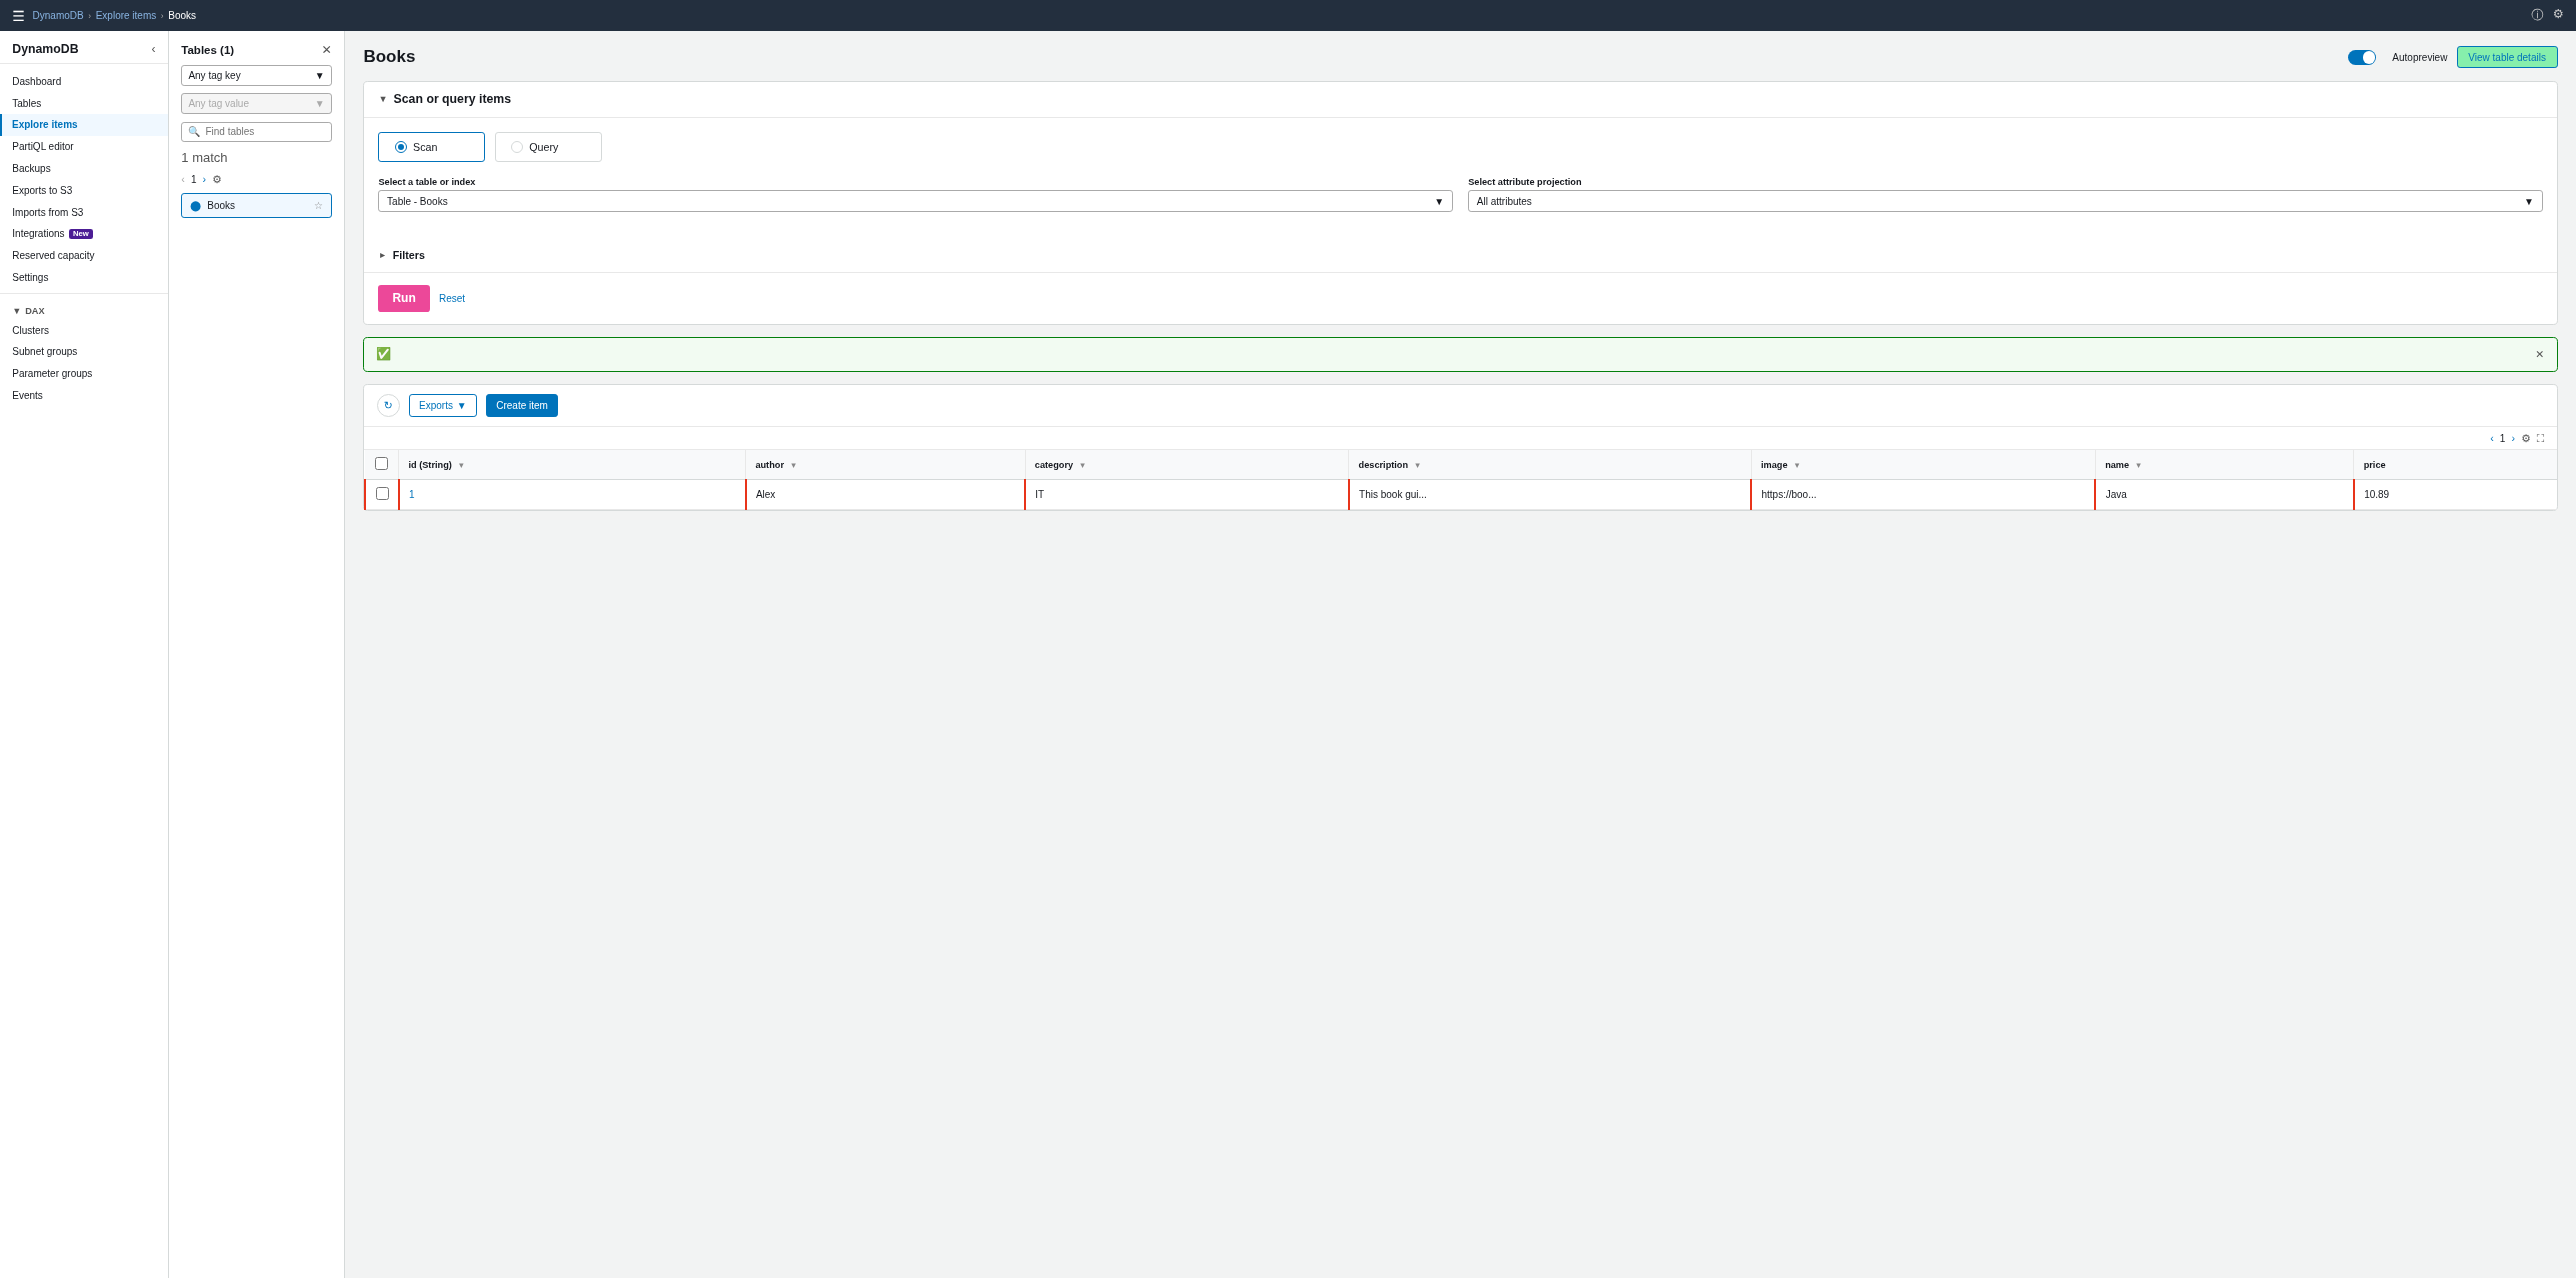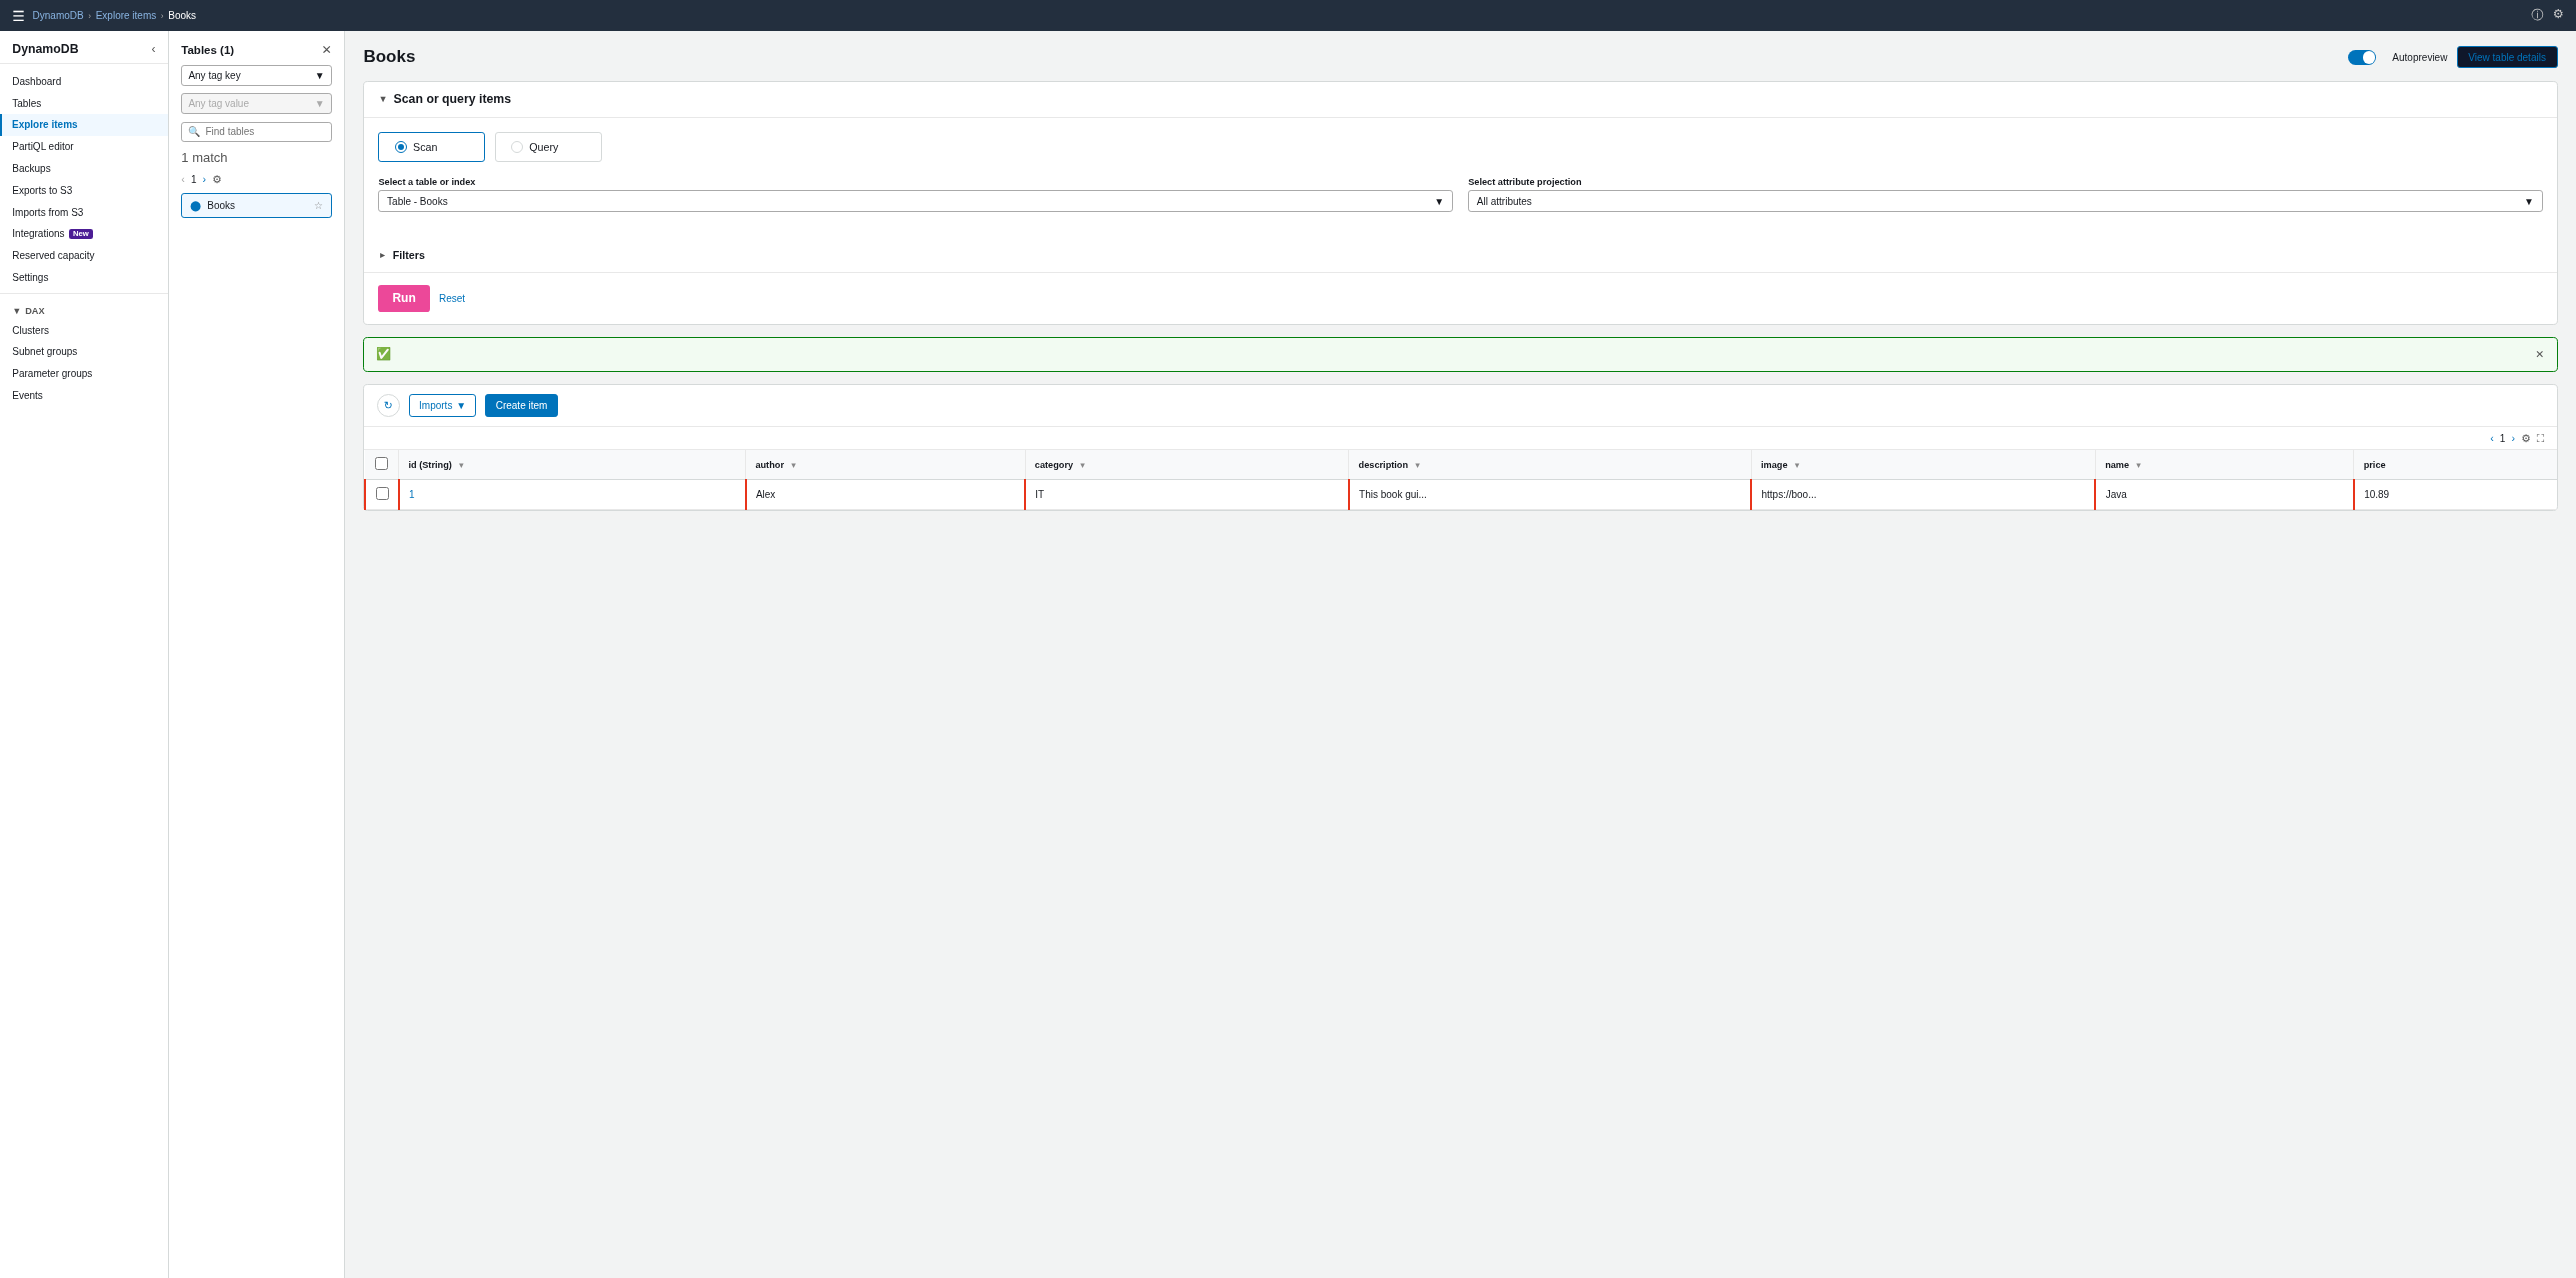--- a/index.html
+++ b/index.html
@@ -170,21 +170,21 @@
       background: white;
       border-radius: 50%;
       position: absolute;
       top: 1.5px; right: 1.5px;
     }
     .btn-view-table {
       padding: 4.6px 10.7px;
       border: 0.8px solid #0073bb;
       border-radius: 3.1px;
       color: #0073bb;
-      background: #0f172a;
+      background: #86efac;
       cursor: pointer;
       font-size: 10px;
       font-weight: 500;
     }
 
     
     .card {
       background: white;
       border: 0.8px solid #d5d9d9;
       border-radius: 4.6px;
@@ -530,21 +530,21 @@
       <span class="success-icon">✅</span>
       <span class="success-close">✕</span>
     </div>
 
     <div class="items-card">
       <div class="items-header">
         <button class="btn-refresh">
           <span>↻</span>
         </button>
         <button class="btn-actions">
-          <span>Imports</span>
+          <span>Exports</span>
           <span>▼</span>
         </button>
         <button class="btn-create">Create item</button>
       </div>
 
       <div class="items-toolbar">
         <button class="pag-btn">‹</button>
         <span>1</span>
         <button class="pag-btn">›</button>
         <span class="pag-gear">⚙</span>

